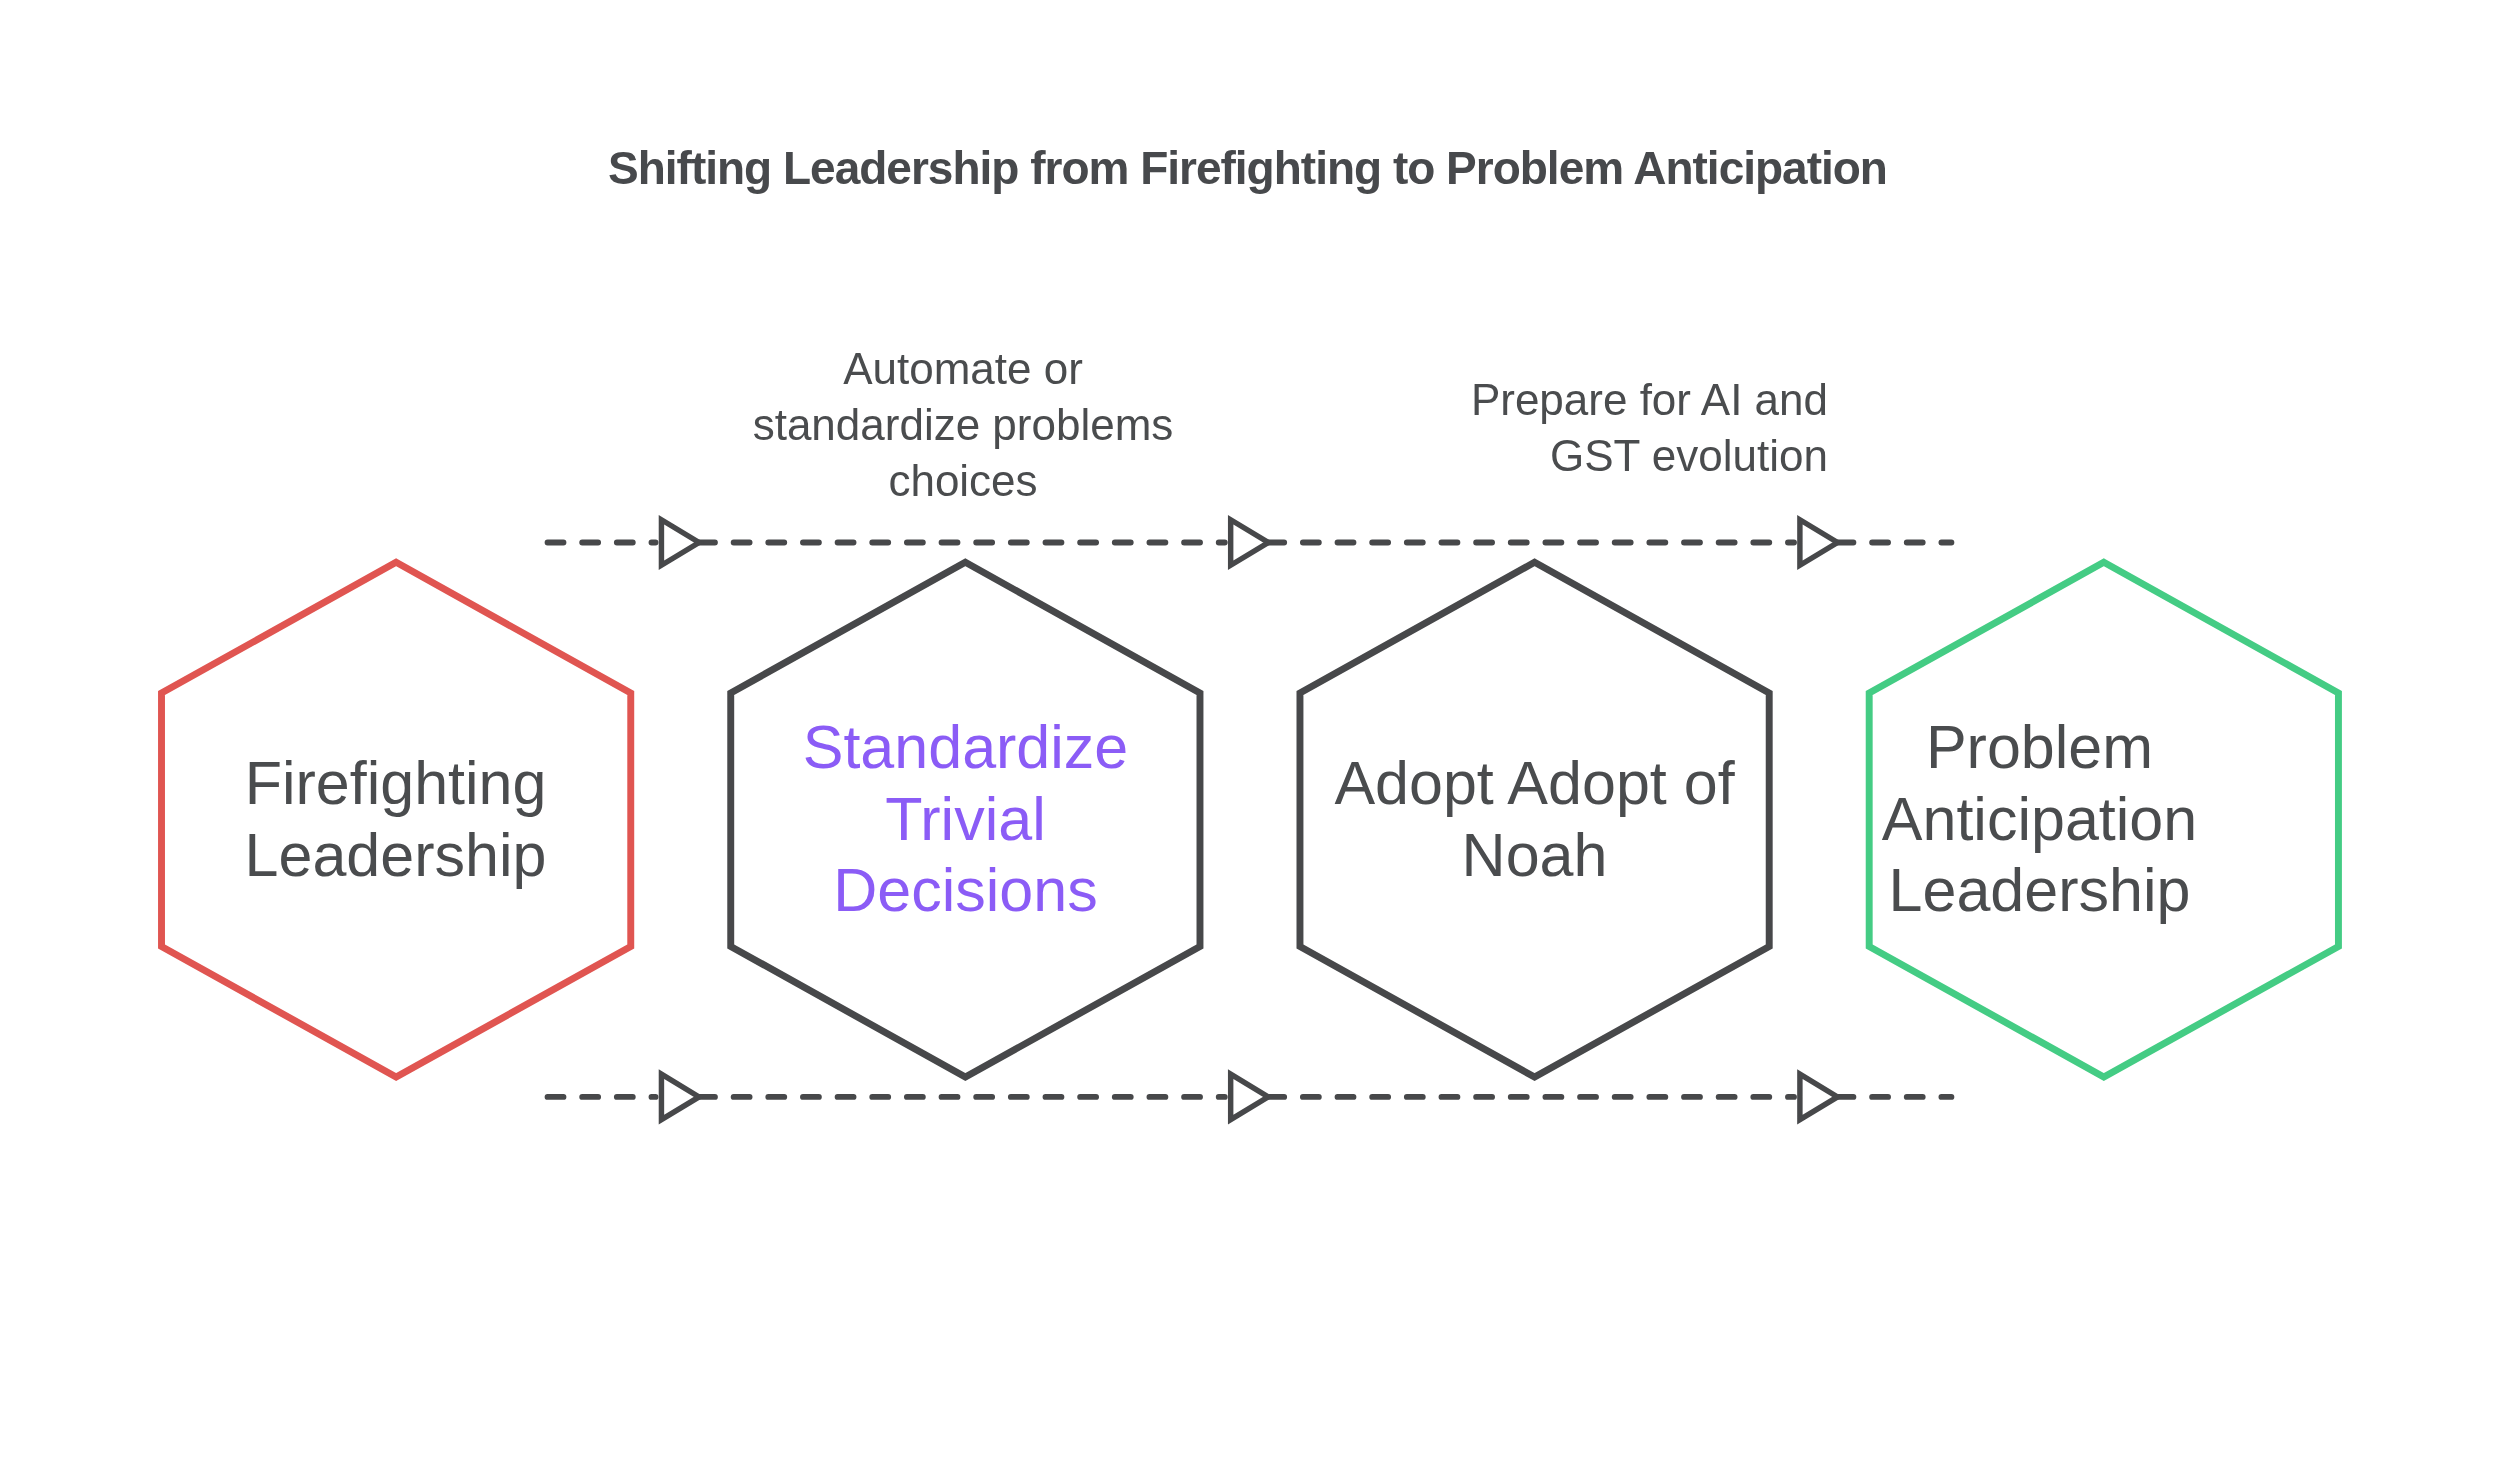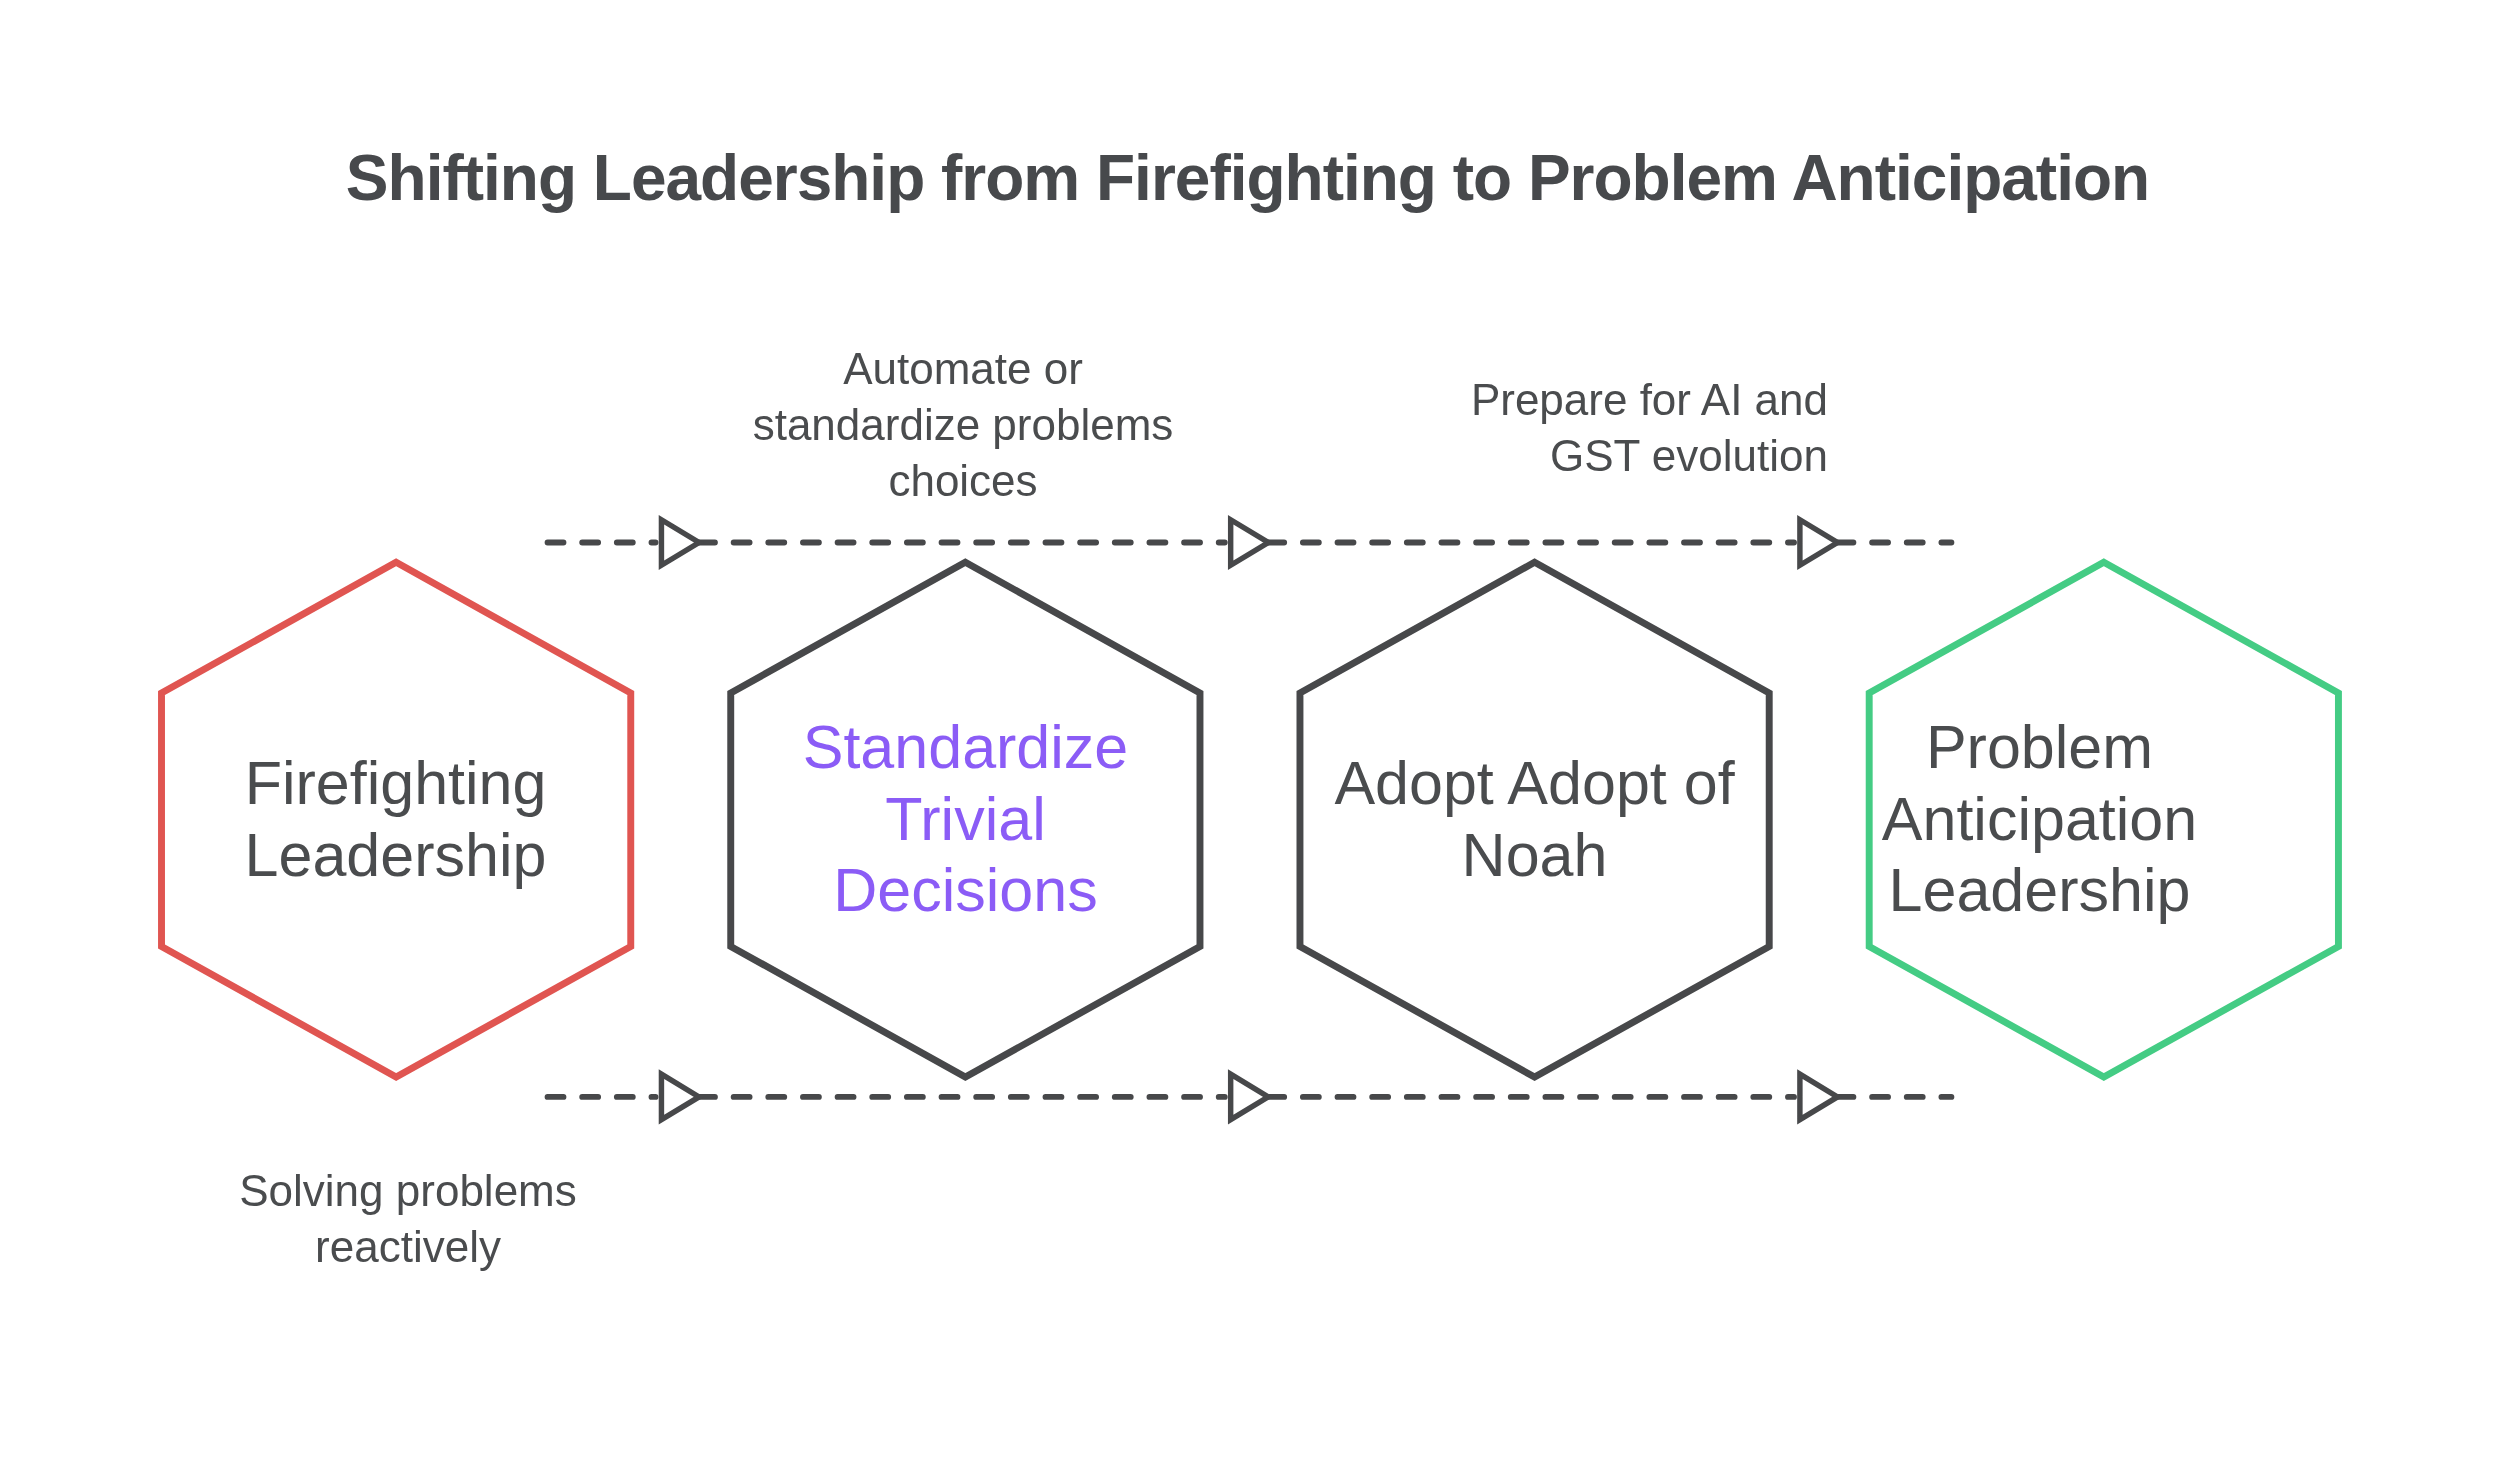--- a/index.html
+++ b/index.html
@@ -15,21 +15,21 @@
     font-family: "Liberation Sans", "DejaVu Sans", sans-serif;
     overflow: hidden;
   }
   .title {
     position: absolute;
     left: 0;
     top: 143px;
     width: 2495px;
     margin: 0;
     text-align: center;
-    font-size: 64px;
+    font-size: 46px;
     font-weight: 700;
     letter-spacing: -1px;
     line-height: 1.1;
   }
   .diagram-svg {
     position: absolute;
     left: 0;
     top: 0;
     width: 2495px;
     height: 1480px;
@@ -126,17 +126,15 @@
 Noah</div>
   <div class="hex-label h4" style="color: rgb(74, 76, 78);">Problem
 Anticipation
 Leadership</div>
 
   <div class="note n-top-1" style="color: rgb(74, 76, 78);">Automate or
 standardize problems
 choices</div>
   <div class="note n-top-2" style="color: rgb(74, 76, 78);">Prepare for AI and
 GST evolution</div>
-  <div class="note n-bot-1" style="color: rgb(74, 76, 78);">Solving problems
-reactively</div>
 
 </div>
 
 
 </body></html>

